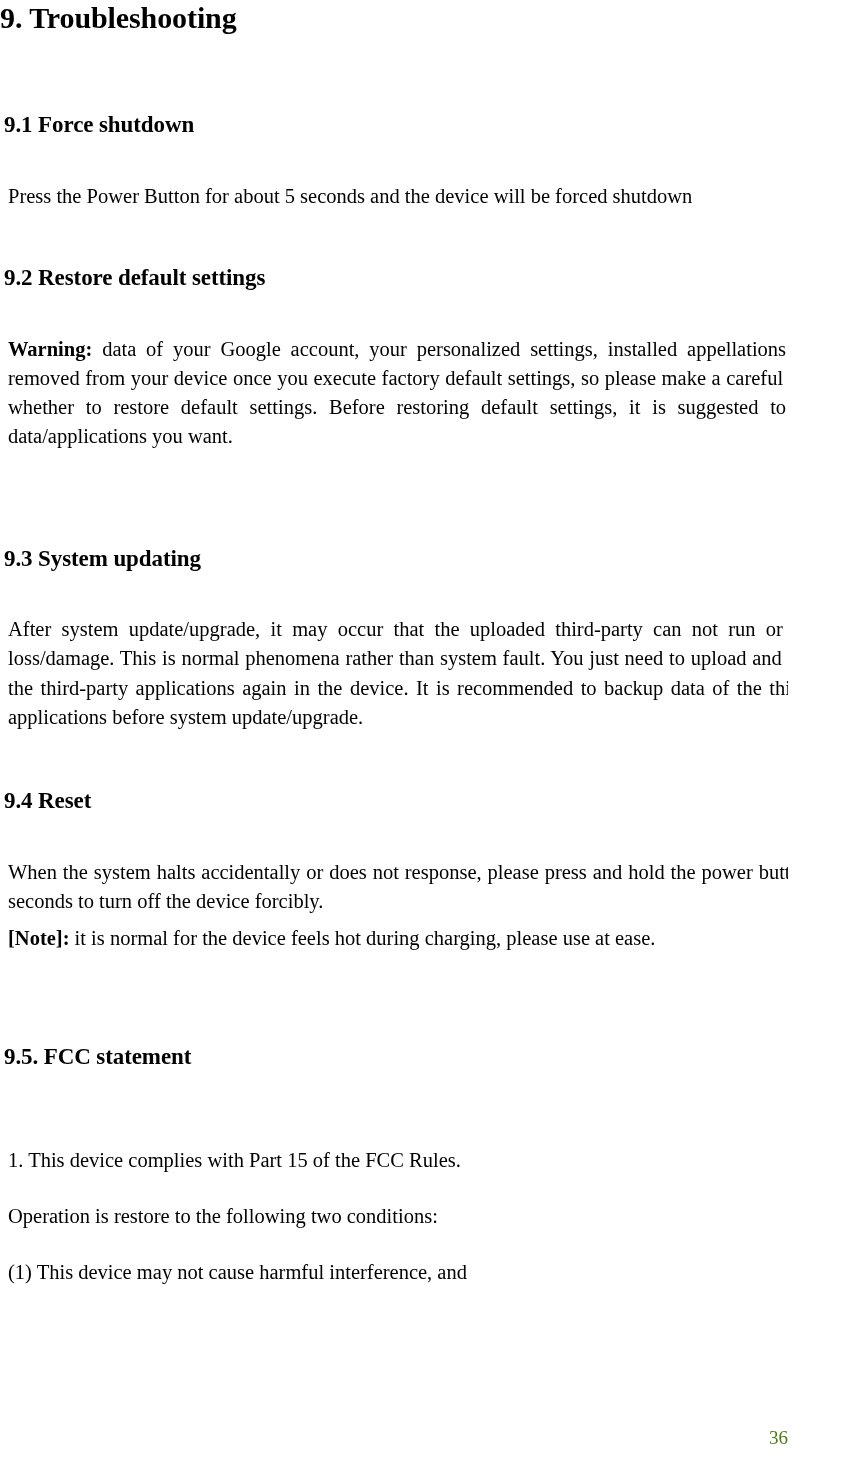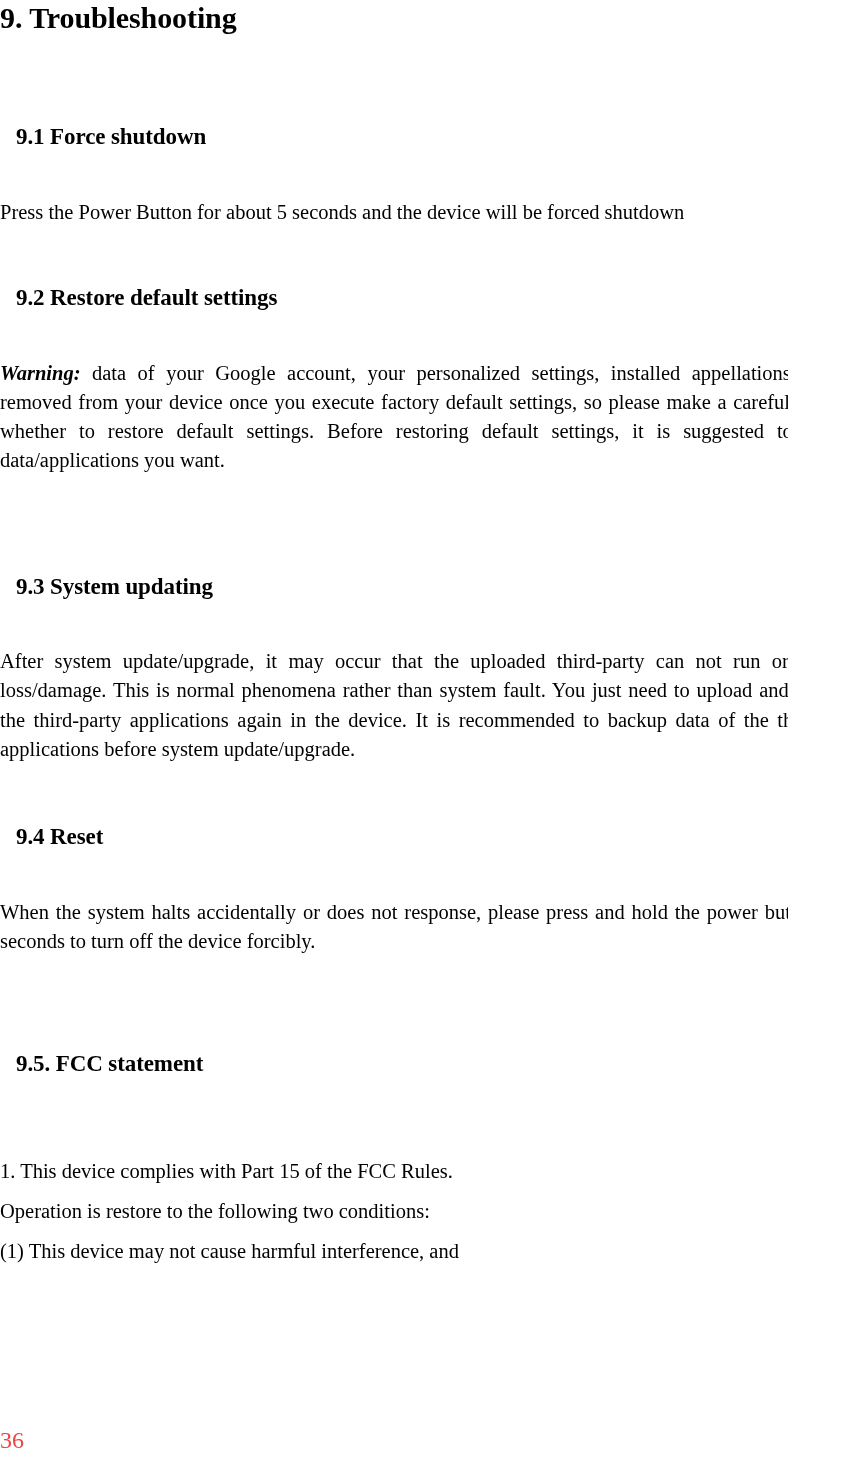--- a/index.html
+++ b/index.html
@@ -30,62 +30,62 @@
     line-height: 1.18;
     margin: 0;
     padding: 0;
     letter-spacing: -0.1px;
   }
 
   h2.sec-head {
     font-size: 23px;
     font-weight: bold;
     line-height: 1.2;
-    margin: 16px;
+    margin: 4px;
     padding: 0;
     letter-spacing: -0.1px;
   }
 
   p.body-text {
     font-size: 20.5px;
     line-height: 29.2px;
-    margin: 0;
+    margin: 8px;
     padding: 0;
     text-align: justify;
     text-justify: inter-word;
   }
   p.body-text.ragged {
     text-align: left;
   }
 
-  b.inline-bold { font-weight: bold; font-style: italic; }
+  b.inline-bold { font-weight: bold; }
 
   
   .sp-title-to-91 { height: 72px; }
   .sp-91-to-p    { height: 31px; }
   .sp-p-to-92    { height: 41px; }
   .sp-92-to-p    { height: 31px; }
   .sp-p2-to-93   { height: 81px; }
   .sp-93-to-p    { height: 31px; }
   .sp-p3-to-94   { height: 43px; }
   .sp-94-to-p    { height: 31px; }
   .sp-p4-to-95   { height: 78px; }
   .sp-95-to-p    { height: 63px; }
   .sp-fcc-gap    { height: 11px; }
 
   .page-number {
     position: absolute;
     left: 0;
     right: 0;
     top: 1428px;
-    text-align: left;
-    font-size: 24px;
+    text-align: right;
+    font-size: 19px;
     line-height: 1;
     font-family: "Liberation Serif", "DejaVu Serif", serif;
-    color: #ef4444;
+    color: #4d7c0f;
   }
 </style>
 </head>
 <body>
 
 <div class="page">
   <div class="content">
 
     <h1 class="doc-title">9. Troubleshooting</h1>
 
@@ -105,20 +105,21 @@
 
     <h2 class="sec-head">9.3 System updating</h2>
     <div class="sp-93-to-p"></div>
     <p class="body-text">After system update/upgrade, it may occur that the uploaded third-party can not run or its data loss/damage. This is normal phenomena rather than system fault. You just need to upload and installed the third-party applications again in the device. It is recommended to backup data of the third-party applications before system update/upgrade.</p>
 
     <div class="sp-p3-to-94"></div>
 
     <h2 class="sec-head">9.4 Reset</h2>
     <div class="sp-94-to-p"></div>
     <p class="body-text">When the system halts accidentally or does not response, please press and hold the power button for 8 seconds to turn off the device forcibly.</p>
+    <p class="body-text ragged"><b class="inline-bold">[Note]:</b><span> it is normal for the device feels hot during charging, please use at ease.</span></p>
 
     <div class="sp-p4-to-95"></div>
 
     <h2 class="sec-head">9.5. FCC statement</h2>
     <div class="sp-95-to-p"></div>
 
     <p class="body-text ragged">1. This device complies with Part 15 of the FCC Rules.</p>
     <div class="sp-fcc-gap"></div>
     <p class="body-text ragged">Operation is restore to the following two conditions:</p>
     <div class="sp-fcc-gap"></div>

